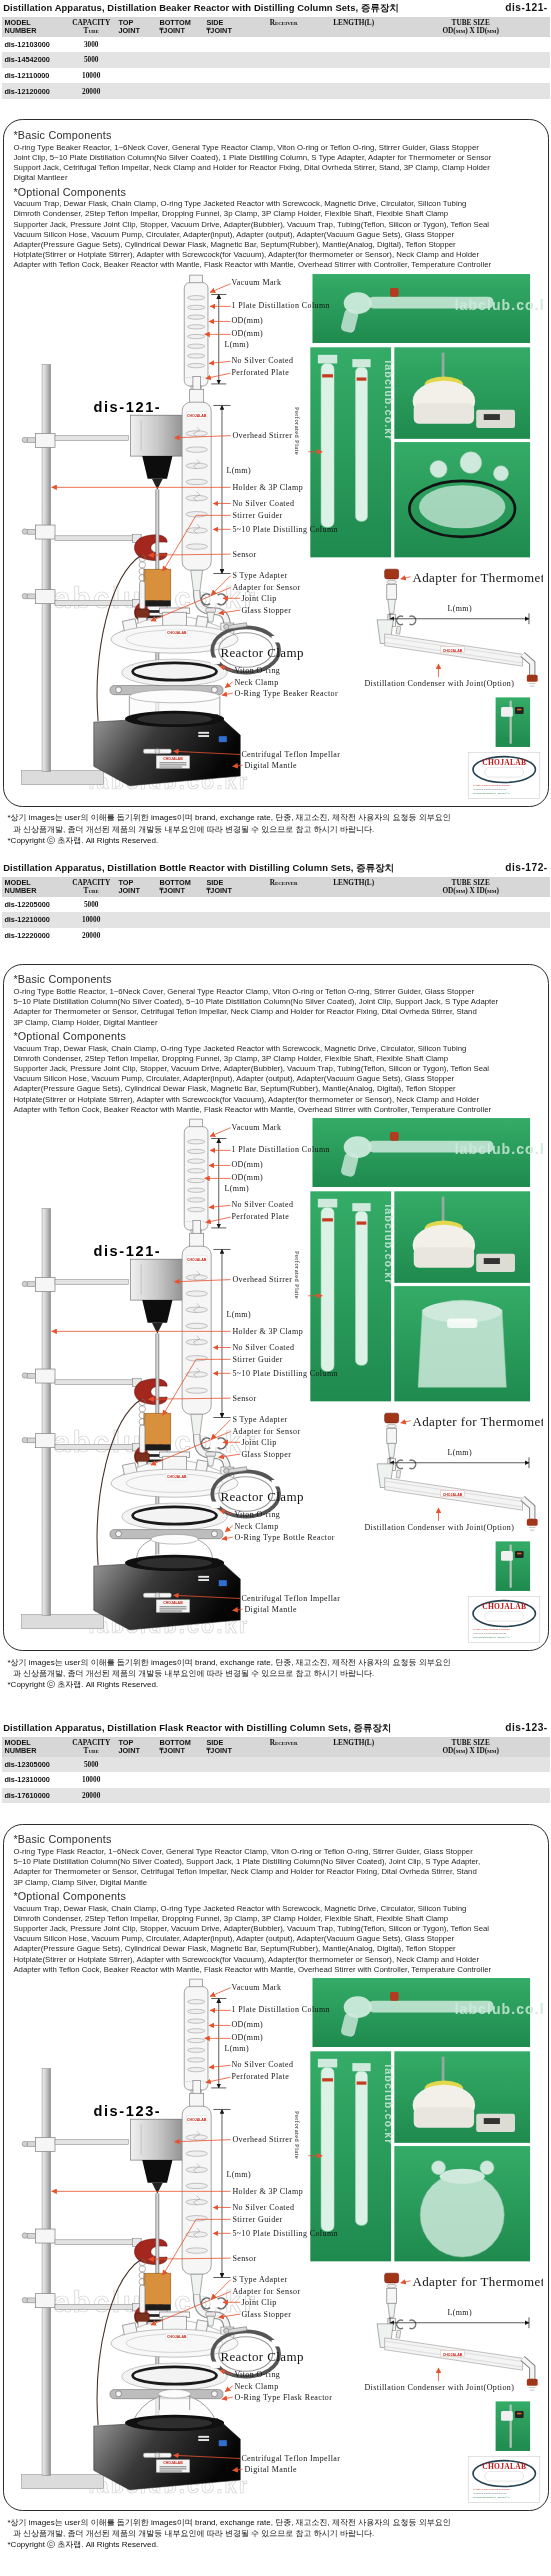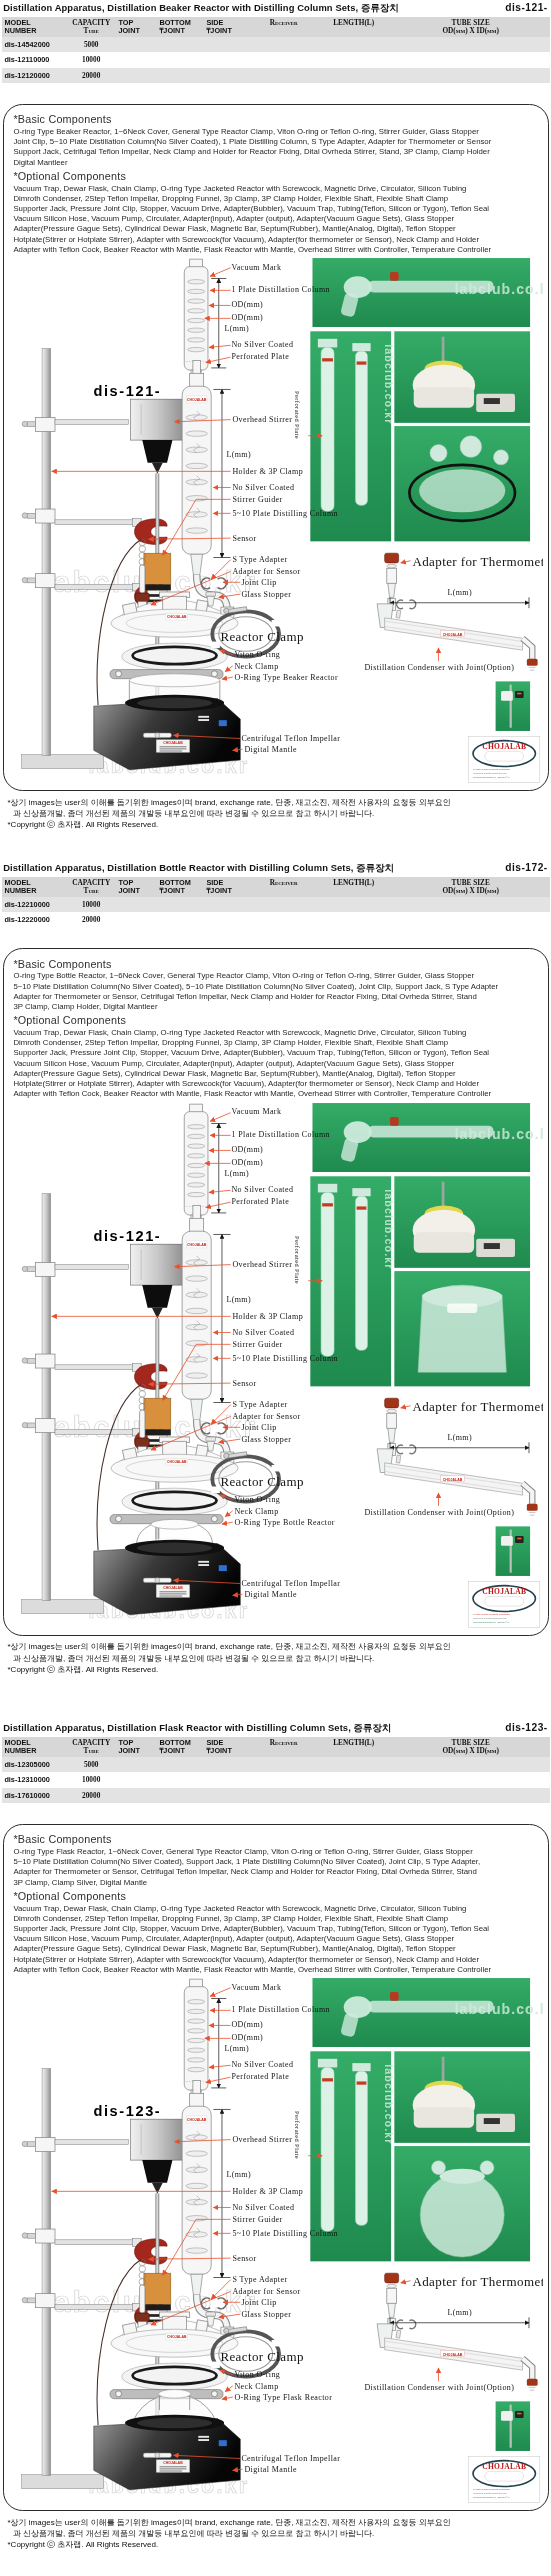--- a/index.html
+++ b/index.html
@@ -75,20 +75,30 @@
       <th class="ctr"><span>CAPACITY</span><br><span class="sc">Tube</span></th>
       <th><span>TOP</span><br><span>JOINT</span></th>
       <th><span>BOTTOM</span><br><span>₸JOINT</span></th>
       <th><span>SIDE</span><br><span>₸JOINT</span></th>
       <th class="ctr sc">Receiver</th>
       <th class="ctr">LENGTH(L)</th>
       <th class="ctr"><span>TUBE SIZE</span><br><span class="sc">OD(mm) X ID(mm)</span></th>
     </tr>
       </thead>
     <tbody>
+      <tr>
+          <td>dis-12103000</td>
+          <td class="ctr">3000</td>
+          <td></td>
+          <td></td>
+          <td></td>
+          <td></td>
+          <td></td>
+          <td></td>
+        </tr>
       <tr class="alt">
           <td>dis-14542000</td>
           <td class="ctr">5000</td>
           <td></td>
           <td></td>
           <td></td>
           <td></td>
           <td></td>
           <td></td>
         </tr>
@@ -472,20 +482,30 @@
       <th class="ctr"><span>CAPACITY</span><br><span class="sc">Tube</span></th>
       <th><span>TOP</span><br><span>JOINT</span></th>
       <th><span>BOTTOM</span><br><span>₸JOINT</span></th>
       <th><span>SIDE</span><br><span>₸JOINT</span></th>
       <th class="ctr sc">Receiver</th>
       <th class="ctr">LENGTH(L)</th>
       <th class="ctr"><span>TUBE SIZE</span><br><span class="sc">OD(mm) X ID(mm)</span></th>
     </tr>
       </thead>
     <tbody>
+      <tr>
+          <td>dis-12205000</td>
+          <td class="ctr">5000</td>
+          <td></td>
+          <td></td>
+          <td></td>
+          <td></td>
+          <td></td>
+          <td></td>
+        </tr>
       <tr class="alt">
           <td>dis-12210000</td>
           <td class="ctr">10000</td>
           <td></td>
           <td></td>
           <td></td>
           <td></td>
           <td></td>
           <td></td>
         </tr>

